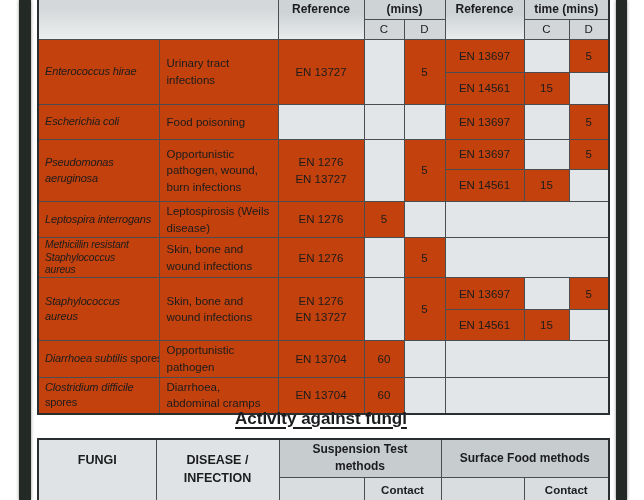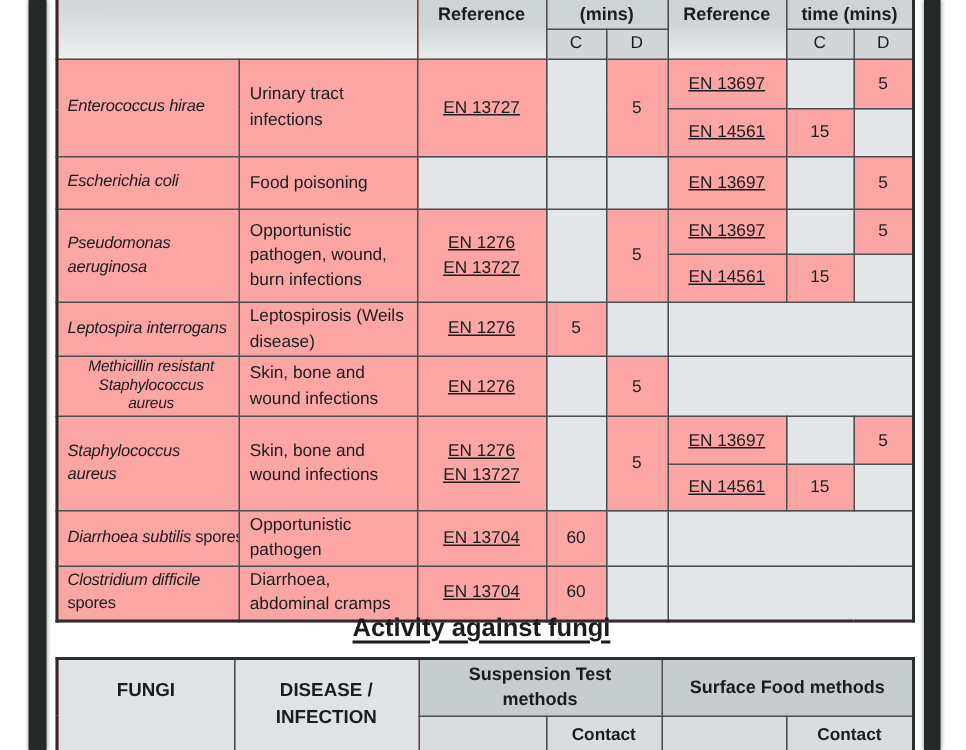--- a/index.html
+++ b/index.html
@@ -6,40 +6,40 @@
   body{
     width:644px;height:500px;position:relative;overflow:hidden;
     background:#ffffff;
     font-family:"Liberation Sans", sans-serif;
     color:#1b1c1d;
   }
   .strip{position:absolute;top:0;height:500px;background:#232925;}
   .strip.left{left:19px;width:12px;box-shadow:0 0 3px rgba(0,0,0,.45);}
   .strip.right{left:616px;width:11px;box-shadow:0 0 3px rgba(0,0,0,.45);}
 
-  table{border-collapse:collapse;table-layout:fixed;position:absolute;background:#fca5a5;}
+  table{border-collapse:collapse;table-layout:fixed;position:absolute;background:#c2410c;}
   td{
     border:1px solid #4a4e50;box-sizing:border-box;
     font-size:11.5px;line-height:1.45;text-align:center;vertical-align:middle;
     padding:1px 2px;white-space:pre-line;overflow:hidden;
   }
 
   
   .btable{left:37px;top:0;width:571px;border:2px solid #2b2e30;border-top:none;}
   .btable tr.hA td{border-top:none;}
   .hg{background:#ced3d6;font-weight:bold;font-size:12px;}
   .hg.tall{vertical-align:top;padding-top:1px;background:linear-gradient(#ced3d6 35%,#e9ebec 100%);}
   .hfade{background:linear-gradient(#d4d8da 20%,#edefef 100%);}
   .cd{background:#d2d6d9;font-size:11.5px;font-weight:normal;}
   .shade{background:#e3e6e8;}
   .org{text-align:left;padding-left:6px;padding-right:2px;font-size:11px;letter-spacing:-0.15px;white-space:pre;}
   .org .it{font-style:italic;}
-  .org.tight{font-size:10.3px;line-height:1.2;text-align:center;}
+  .org.tight{font-size:10.3px;line-height:1.2;}
   .dis{text-align:left;padding-left:7px;padding-right:2px;white-space:pre;}
-  .ref{white-space:pre;text-decoration:underline;}
+  .ref{white-space:pre;}
 
   
   .fheading{
     position:absolute;left:235px;top:409px;
     font-size:17px;font-weight:bold;
     text-decoration:underline;text-decoration-thickness:2px;text-underline-offset:3px;
   }
 
   
   .ftable{left:37px;top:438px;width:571px;border:2px solid #2b2e30;}

